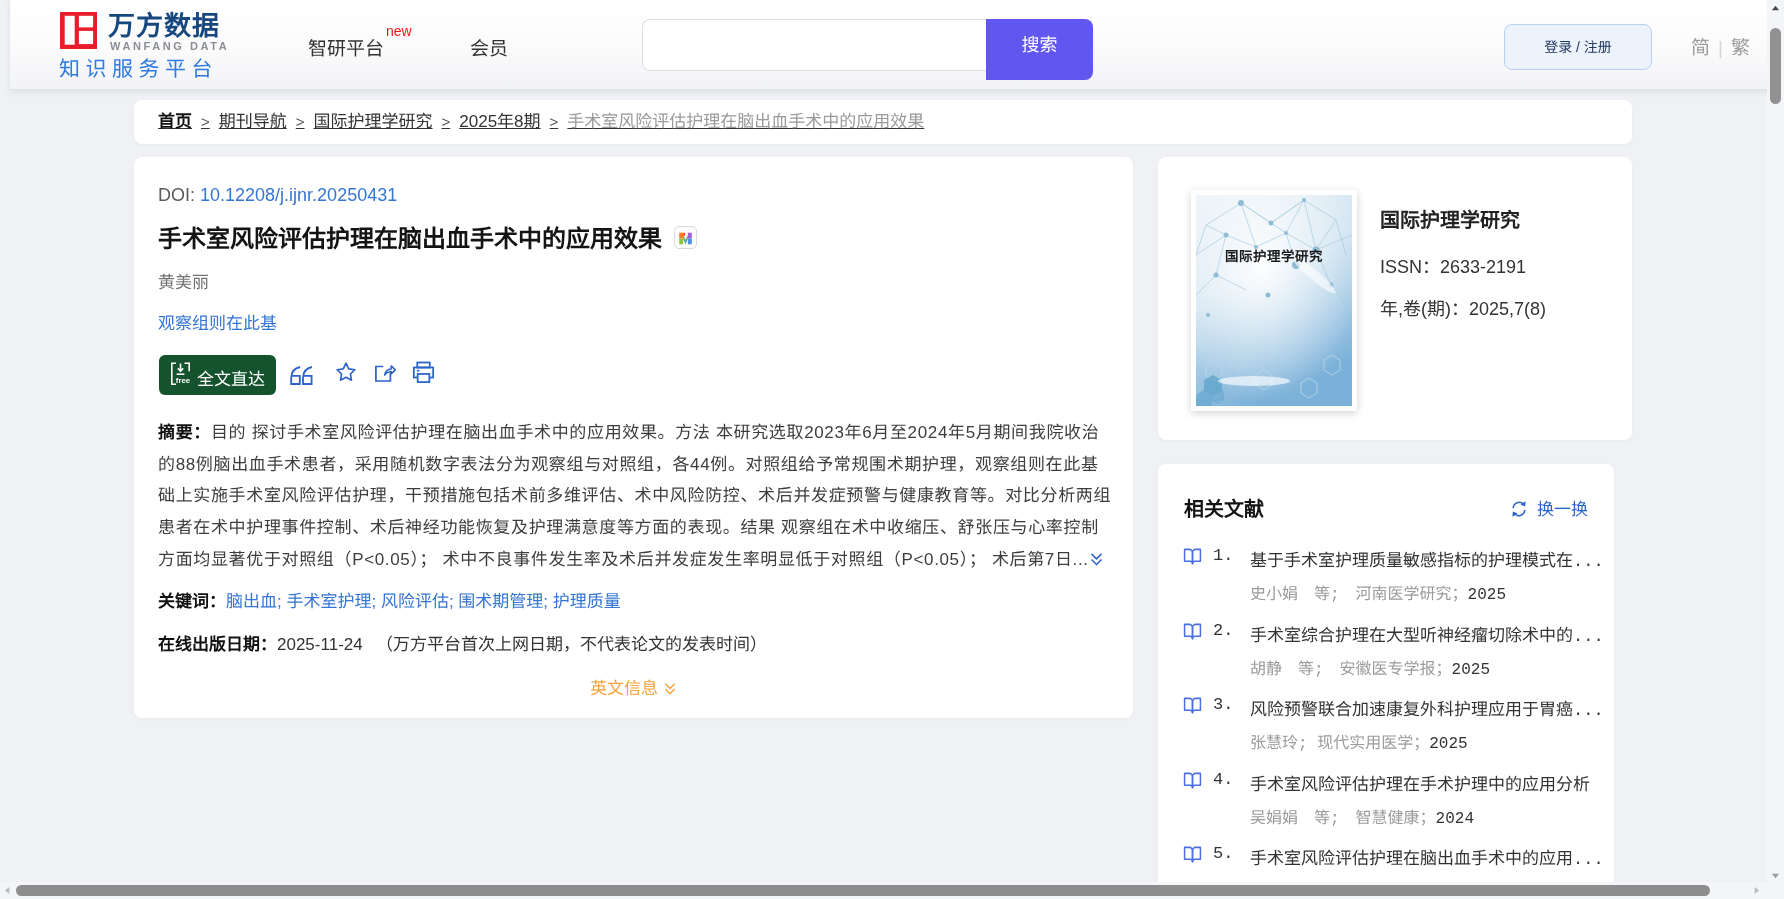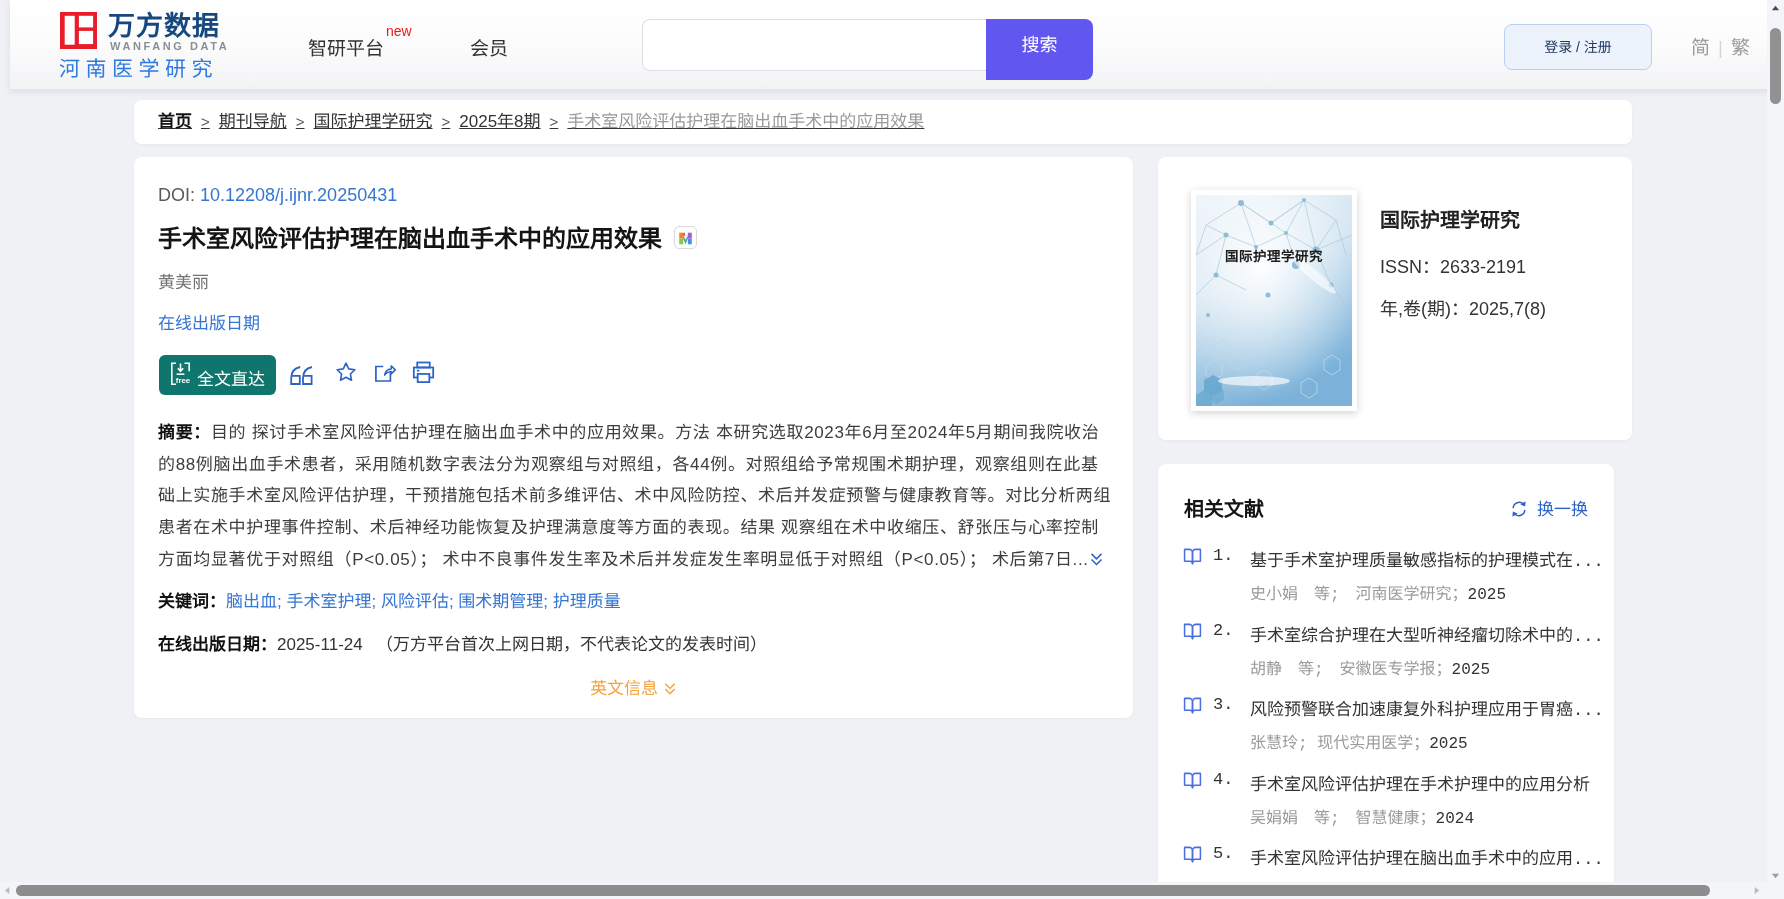--- a/index.html
+++ b/index.html
@@ -33,21 +33,21 @@
 
 .main-card { position:absolute; left:134px; top:157px; width:999px; height:561px; background:#fff; border-radius:8px; box-shadow:0 1px 3px rgba(0,0,0,.04); }
 .doi { position:absolute; left:24px; top:28px; font-size:18px; color:#5a5a5a; }
 .doi a { color:#3575d3; }
 .title { position:absolute; left:24px; top:62px; font-size:24px; font-weight:bold; color:#141414; }
 .m-badge { position:absolute; left:516px; top:7px; width:23px; height:23px; background:#fdfdfe; border:1px solid #d9d9d9; border-radius:5px; text-align:center; line-height:0; }
 .author { position:absolute; left:24px; top:111px; font-size:17px; }
 .author a { color:#737373; }
 .org { position:absolute; left:24px; top:152px; font-size:17px; }
 .org a { color:#3575d3; }
-.fulltext-btn { position:absolute; left:25px; top:198px; width:117px; height:40px; background:#0f766e; border-radius:6px; color:#fff; font-size:18px; }
+.fulltext-btn { position:absolute; left:25px; top:198px; width:117px; height:40px; background:#14532d; border-radius:6px; color:#fff; font-size:18px; }
 .fulltext-btn span { position:absolute; left:38px; top:10px; font-size:17px; }
 .abstract { position:absolute; left:24px; top:260px; width:975px; font-size:17px; line-height:31.7px; letter-spacing:0.65px; color:#3d3d3d; }
 .aline { white-space:nowrap; }
 .abstract b { color:#111; }
 .keywords { position:absolute; left:24px; top:430px; font-size:17px; color:#111; }
 .keywords a { color:#3575d3; }
 .keywords .semi { color:#3575d3; }
 .pubdate { position:absolute; left:24px; top:473px; font-size:17px; color:#333; }
 .pubdate b { color:#111; }
 .en-info { position:absolute; left:0; top:517px; width:100%; text-align:center; font-size:17px; color:#f5a33c; }
@@ -80,21 +80,21 @@
 
 <div class="header">
   <svg class="abs" style="left:50px;top:12px" width="37" height="37" viewBox="0 0 37 37">
     <rect x="0" y="0" width="37" height="37" fill="#e81c2a"></rect>
     <rect x="4.7" y="3.8" width="10" height="28.9" fill="#fff"></rect>
     <rect x="18.9" y="3.8" width="14.2" height="11.6" fill="#fff"></rect>
     <rect x="18.9" y="18.9" width="14.2" height="13.2" fill="#fff"></rect>
   </svg>
   <div class="logo-cn">万方数据</div>
   <div class="logo-en">WANFANG DATA</div>
-  <div class="logo-sub">河南医学研究</div>
+  <div class="logo-sub">知识服务平台</div>
   <div class="nav1">智研平台</div>
   <div class="nav-new">new</div>
   <div class="nav2">会员</div>
   <div class="search-input"></div>
   <div class="search-btn">搜索</div>
   <div class="login-btn">登录 / 注册</div>
   <div class="lang">简<span class="sep">|</span>繁</div>
 </div>
 
 <div class="breadcrumb"><b>首页</b><span class="gt">&gt;</span>期刊导航<span class="gt">&gt;</span>国际护理学研究<span class="gt">&gt;</span>2025年8期<span class="gt">&gt;</span><span class="cur">手术室风险评估护理在脑出血手术中的应用效果</span></div>
@@ -103,21 +103,21 @@
   <div class="doi">DOI: <a>10.12208/j.ijnr.20250431</a></div>
   <div class="title">手术室风险评估护理在脑出血手术中的应用效果<span class="m-badge"><svg width="17" height="17" viewBox="0 0 20 20" style="margin-top:3px">
 <rect x="2.6" y="3.2" width="4.6" height="6.8" fill="#f5821f"></rect>
 <rect x="2.6" y="10" width="4.6" height="6.8" fill="#8dc63f"></rect>
 <rect x="12.8" y="3.2" width="4.6" height="6.8" fill="#a05fd6"></rect>
 <rect x="12.8" y="10" width="4.6" height="6.8" fill="#4a90e2"></rect>
 <rect x="7.2" y="3.2" width="2.2" height="4" fill="#ef5350"></rect>
 <polygon points="7.2,6 10,11.5 12.8,6 12.8,10.5 10,16.8 7.2,10.5" fill="#56a8a2"></polygon>
 </svg></span></div>
   <div class="author"><a>黄美丽</a></div>
-  <div class="org"><a>在线出版日期</a></div>
+  <div class="org"><a>观察组则在此基</a></div>
   <div class="fulltext-btn">
     <svg class="abs" style="left:11px;top:7px" width="21" height="24" viewBox="0 0 21 24" fill="none" stroke="#fff" stroke-width="1.6">
       <path d="M6 1.2 L1.8 1.2 L1.8 22.2 L6 22.2"></path>
       <path d="M14.5 1.2 L19.2 1.2 L19.2 9.2"></path>
       <path d="M10.5 1.6 L10.5 8.6 M7.8 6.2 L10.5 9.2 L13.2 6.2"></path>
       <path d="M6.6 12.2 L14.4 12.2"></path>
       <text x="5.8" y="21.4" font-size="7.8" font-weight="bold" fill="#fff" stroke="none" font-family="Liberation Sans">free</text>
     </svg>
     <span>全文直达</span>
   </div>

